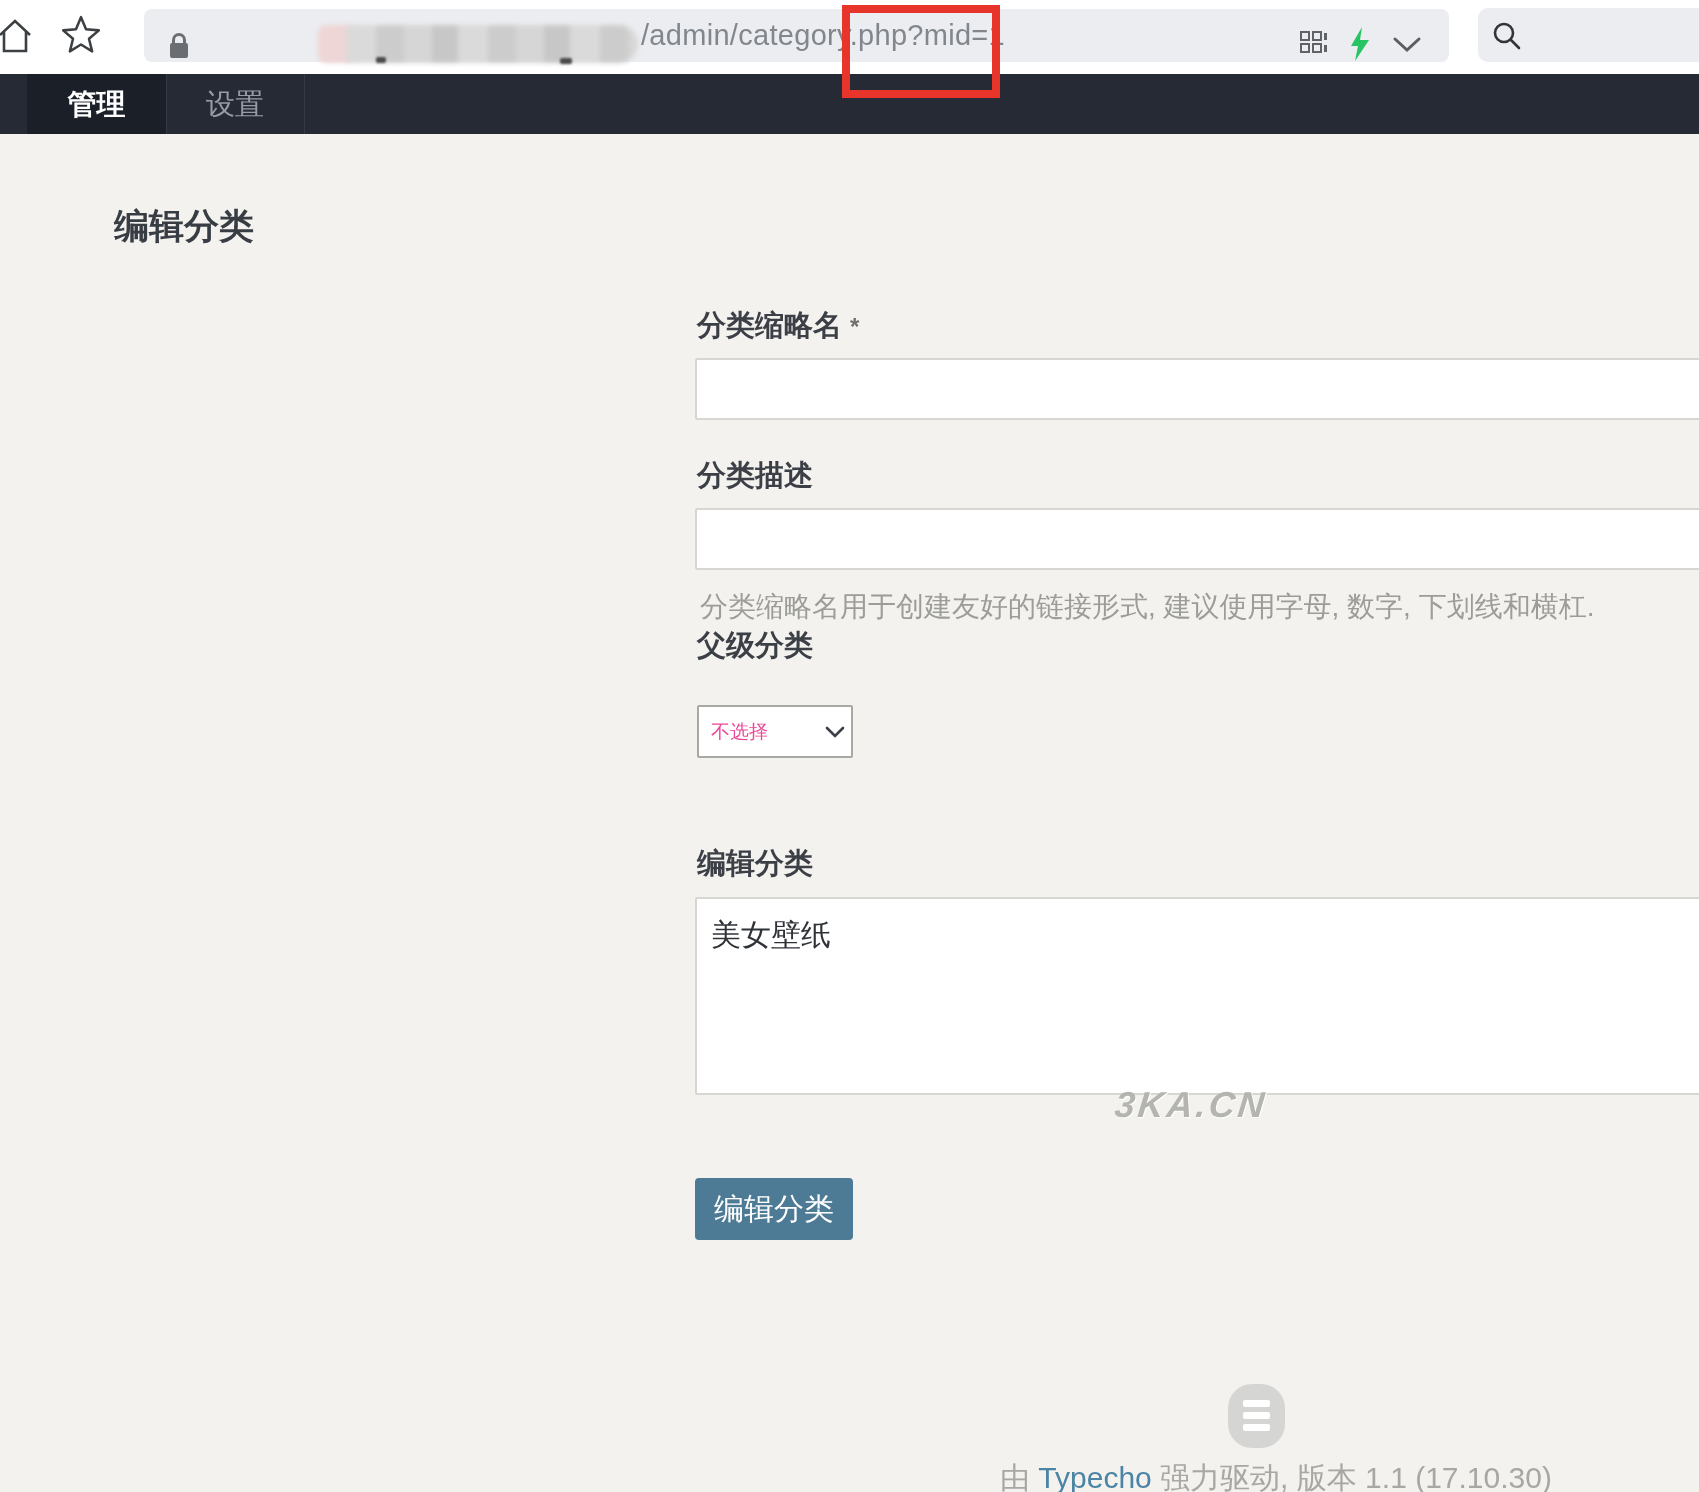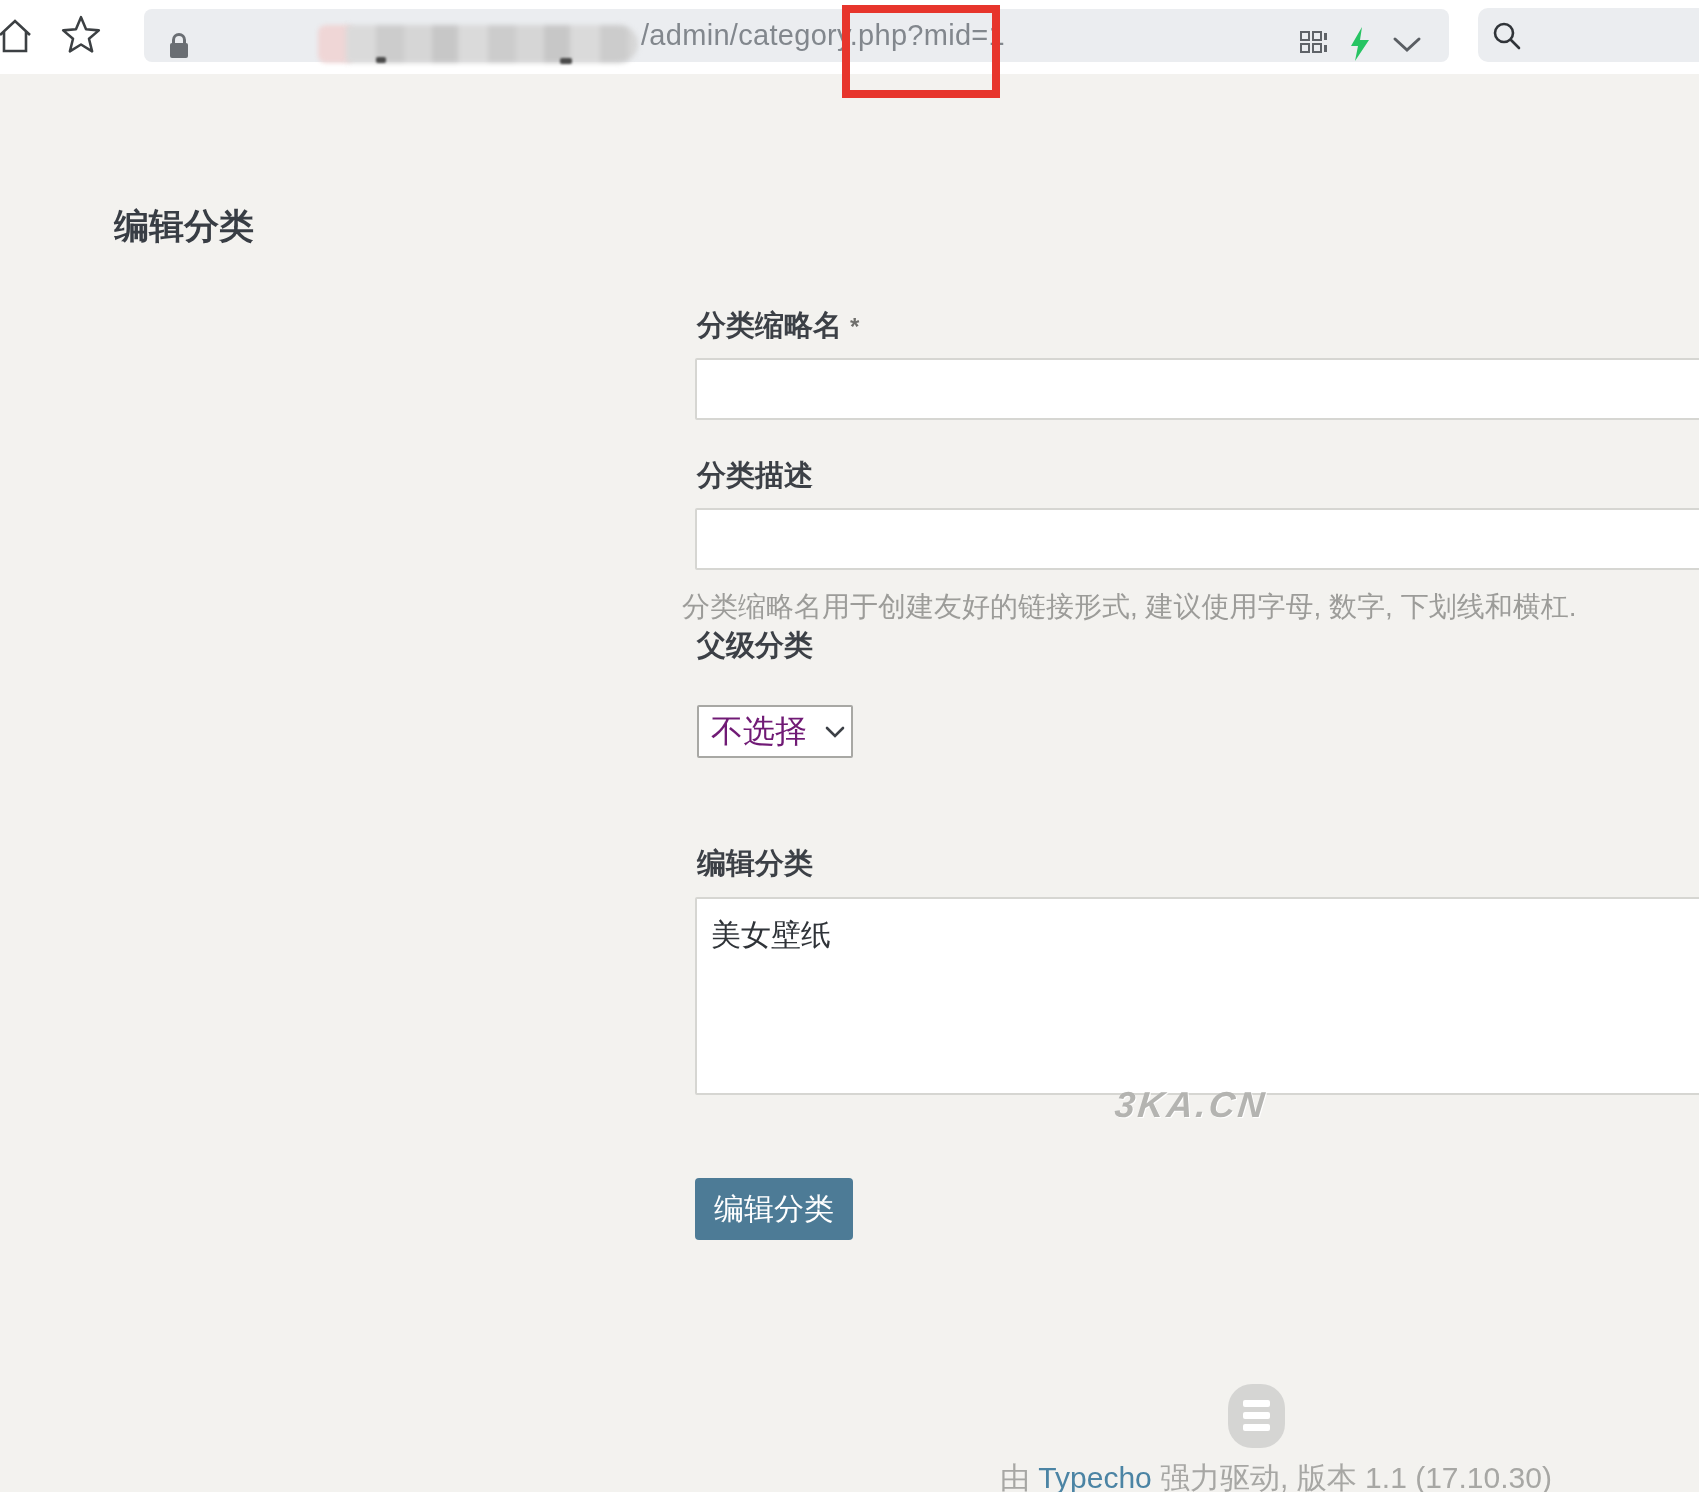--- a/index.html
+++ b/index.html
@@ -26,23 +26,23 @@
   .nav-tab{position:absolute;top:0;height:60px;line-height:60px;text-align:center;font-size:29px;cursor:pointer;}
   .nav-tab.active{background:#1b1f28;color:#ffffff;font-weight:bold;}
   .nav-tab.idle{color:#969ca6;}
 
   
   .page-title{left:114px;top:203px;font-size:35px;font-weight:bold;color:#383d44;}
   .f-label{left:697px;font-size:29px;font-weight:bold;color:#3c4046;white-space:nowrap;}
   .f-label .req{font-size:24px;color:#6f6f6c;font-weight:bold;}
   .f-input{left:695px;width:1010px;height:62px;background:#ffffff;border:2px solid #d6d6d2;border-radius:2px;
     font-size:30px;color:#2f3338;padding:0 14px;outline:none;}
-  .f-help{left:682px;font-size:28px;color:#9c9c99;white-space:nowrap;}
+  .f-help{left:700px;font-size:28px;color:#9c9c99;white-space:nowrap;}
   .f-select{left:697px;top:705px;width:156px;height:53px;background:#ffffff;border:2px solid #a8a8a4;border-radius:2px;}
-  .f-select .sel-text{position:absolute;left:12px;top:0;height:49px;line-height:49px;font-size:32px;color:#701a75;}
+  .f-select .sel-text{position:absolute;left:12px;top:0;height:49px;line-height:49px;font-size:19px;color:#ec4899;}
   .f-textarea{left:695px;top:897px;width:1010px;height:198px;background:#ffffff;border:2px solid #d6d6d2;border-radius:2px;
     font-size:30px;color:#2f3338;padding:16px 14px;resize:none;outline:none;line-height:1.3;}
   .watermark{left:1115px;top:1084px;font-size:36px;font-weight:bold;font-style:italic;color:#b4b4b1;
     letter-spacing:3px;transform:skewX(-6deg);z-index:5;text-shadow:1px 1px 0 #ffffff;}
   .submit-btn{left:695px;top:1178px;width:158px;height:62px;background:#4d7b96;border:none;border-radius:4px;
     color:#ffffff;font-size:30px;cursor:pointer;}
 
   
   .typecho-logo{left:1228px;top:1384px;width:57px;height:64px;background:#d5d5d3;border-radius:24px;}
   .logo-bar{position:absolute;left:15px;width:27px;height:7px;background:#ffffff;border-radius:2px;}
@@ -95,20 +95,27 @@
       <svg class="abs" style="left:14px;top:13px" width="30" height="30" viewBox="0 0 30 30" fill="none" stroke="#303439" stroke-width="2.6" stroke-linecap="round">
         <circle cx="12" cy="12" r="9"></circle>
           <path d="M19 19 L27 27"></path>
       </svg>
 
     </div>
 
     <div class="abs red-box"></div>
   </div>
 
+  <div class="abs nav">
+    <div class="nav-sep" style="left:27px"></div>
+    <div class="nav-tab active" style="left:27px;width:139px">管理</div>
+    <div class="nav-sep" style="left:166px"></div>
+    <div class="nav-tab idle" style="left:166px;width:138px">设置</div>
+    <div class="nav-sep" style="left:304px"></div>
+  </div>
 
   <h1 class="abs page-title" style="margin:0">编辑分类</h1>
 
   <div class="abs f-label" style="top:306px">
     <span>分类缩略名</span>
     <span class="req">*</span>
   </div>
   <input class="abs f-input" style="top: 358px;" type="text" value="">
 
   <div class="abs f-label" style="top:456px">分类描述</div>

